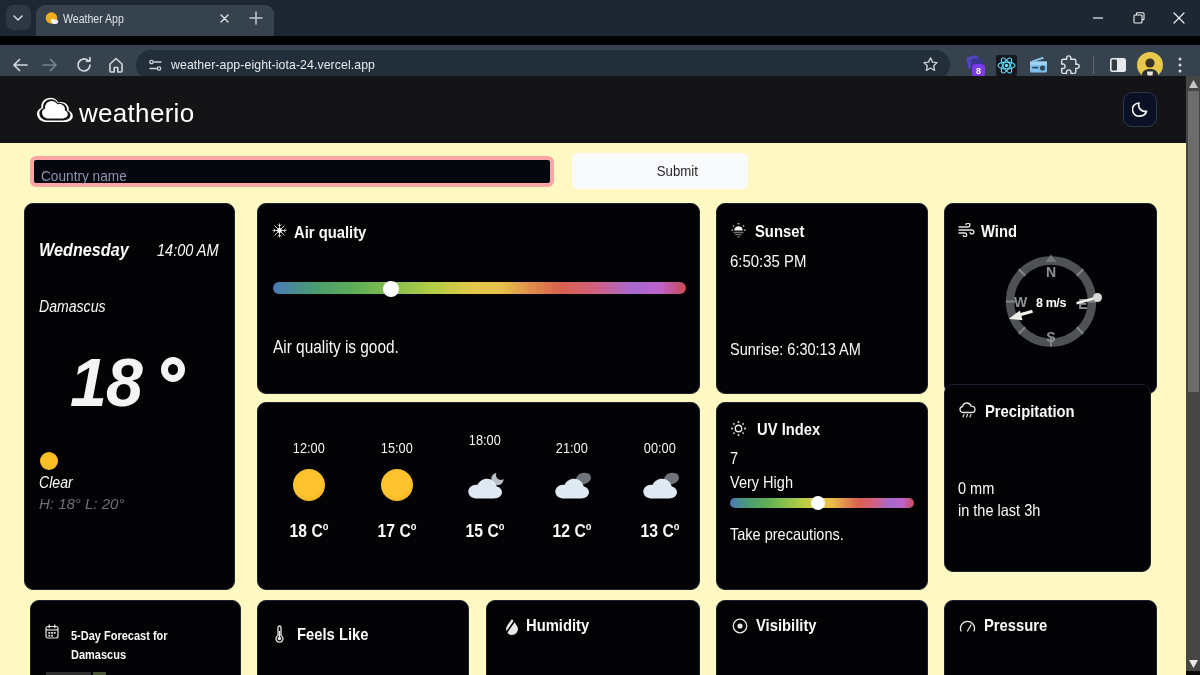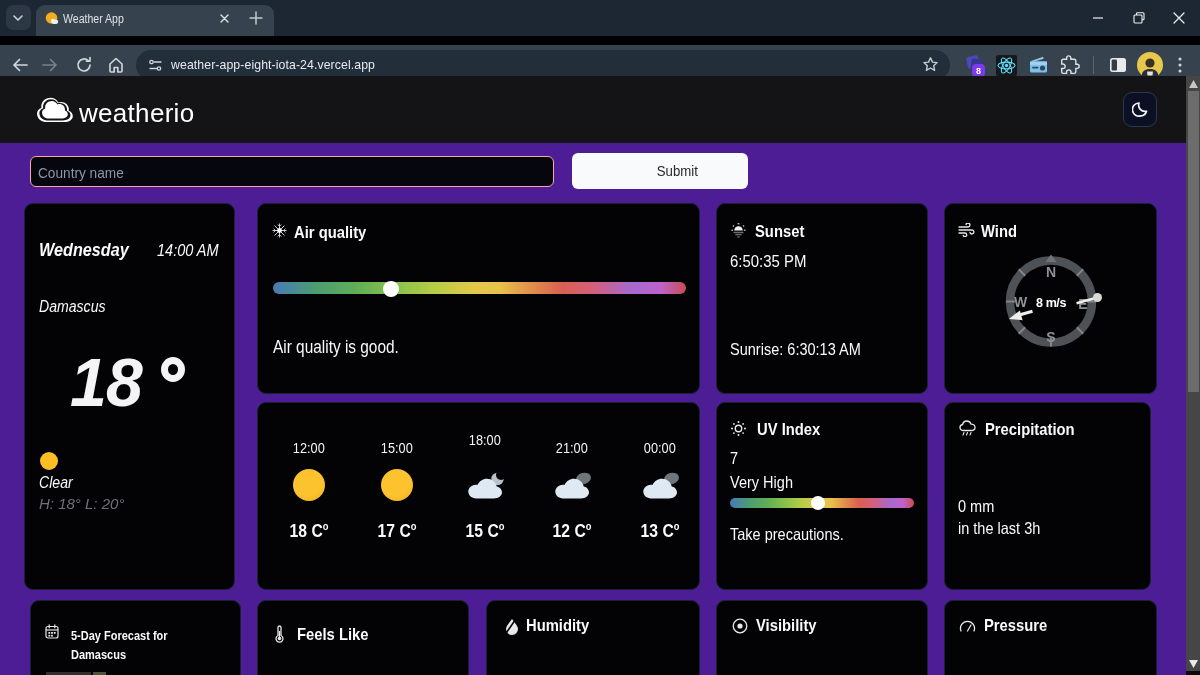--- a/index.html
+++ b/index.html
@@ -10,40 +10,40 @@
   
   #tabstrip { left:0; top:0; width:1200px; height:36px; background:#1d2733; }
   #chevbtn { left:6px; top:5px; width:25px; height:25px; border-radius:7px; background:#2c3845; }
   #tab { left:36px; top:5px; width:238px; height:31px; background:#36424e; border-radius:9px 9px 0 0; }
   #tabtitle { left:27px; top:7px; color:#dfe3e6; font-size:12px; transform:scaleX(0.88); transform-origin:0 50%; }
   #toolbar { left:0; top:36px; width:1200px; height:40px; background:#36424e;margin-top:9px; }
   #omnibox { left:136px; top:5px; width:814px; height:30px; border-radius:15px; background:#222e3a; }
   #url { left:35px; top:7px; font-size:13.5px; color:#e8eaed; letter-spacing:0.1px; transform:scaleX(0.91); transform-origin:0 50%; }
 
   
-  #page { left:0; top:76px; width:1186px; height:599px; background:#4c1d95; overflow:hidden; }
+  #page { left:0; top:76px; width:1186px; height:599px; background:#fef9c3; overflow:hidden; }
   #appheader { position:absolute; left:0; top:0; width:1186px; height:67px; background:#141417; }
   #logotext { left:79px; top:22px; font-size:26px; color:#fff; letter-spacing:0.3px; }
   #moonbtn { left:1123px; top:16px; width:34px; height:35px; border-radius:9px; background:#0c1024; border:1px solid #2b3950; }
-  #searchinput { left:30px; top:80px; width:524px; height:31px; border-radius:6px; background:#06060f; border:1px solid #fca5a5; }
+  #searchinput { left:30px; top:80px; width:524px; height:31px; border-radius:6px; background:#06060f; border:4px solid #fca5a5; }
   #searchinput span { position:absolute; left:7px; top:7px; font-size:15px; color:#8b95ab; transform:scaleX(0.91); transform-origin:0 50%; }
   #submitbtn { left:572px; top:77px; width:176px; height:36px; border-radius:6px; background:#f9fafb; color:#27272a; font-size:15px; text-align:center; line-height:36px;padding-left:35px; }
 
   .card { position:absolute; background:#030305; border:1px solid #1b2231; border-radius:9px; }
   .ctitle { position:absolute; font-size:17px; font-weight:600; color:#fafafa; transform:scaleX(0.87); transform-origin:0 50%; }
   .ctext  { position:absolute; font-size:16.5px; color:#fafafa; transform:scaleX(0.88); transform-origin:0 50%; }
 
   
   #card-now    { left:24px;  top:127px; width:211px; height:387px;font-style:italic; }
   #card-air    { left:257px; top:127px; width:443px; height:191px; }
   #card-hourly { left:257px; top:326px; width:443px; height:188px; }
   #card-sunset { left:716px; top:127px; width:212px; height:191px; }
   #card-uv     { left:716px; top:326px; width:212px; height:188px; }
   #card-wind   { left:944px; top:127px; width:213px; height:191px;padding-left:37px; }
-  #card-precip { left:944px; top:326px; width:207px; height:188px; }
+  #card-precip { left:944px; top:308px; width:207px; height:188px; }
   #card-5day   { left:30px;  top:524px; width:211px; height:140px; }
   #card-feels  { left:257px; top:524px; width:212px; height:140px; }
   #card-humid  { left:486px; top:524px; width:214px; height:140px; }
   #card-vis    { left:716px; top:524px; width:212px; height:140px; }
   #card-press  { left:944px; top:524px; width:213px; height:140px; }
 
   .gbar { position:absolute; height:10px; border-radius:5px;
     background:linear-gradient(to right,#4a79b8 0%,#4a9c72 10%,#5fae57 20%,#84c04c 29%,#b5cc47 39%,#e2c94b 48%,#e8c14b 55%,#e1914b 62%,#d9604f 70%,#d2607f 78%,#a569cf 87%,#bd62c9 94%,#c94b52 100%); }
   .thumb { position:absolute; width:15px; height:15px; border-radius:50%; background:#fff; }
 

